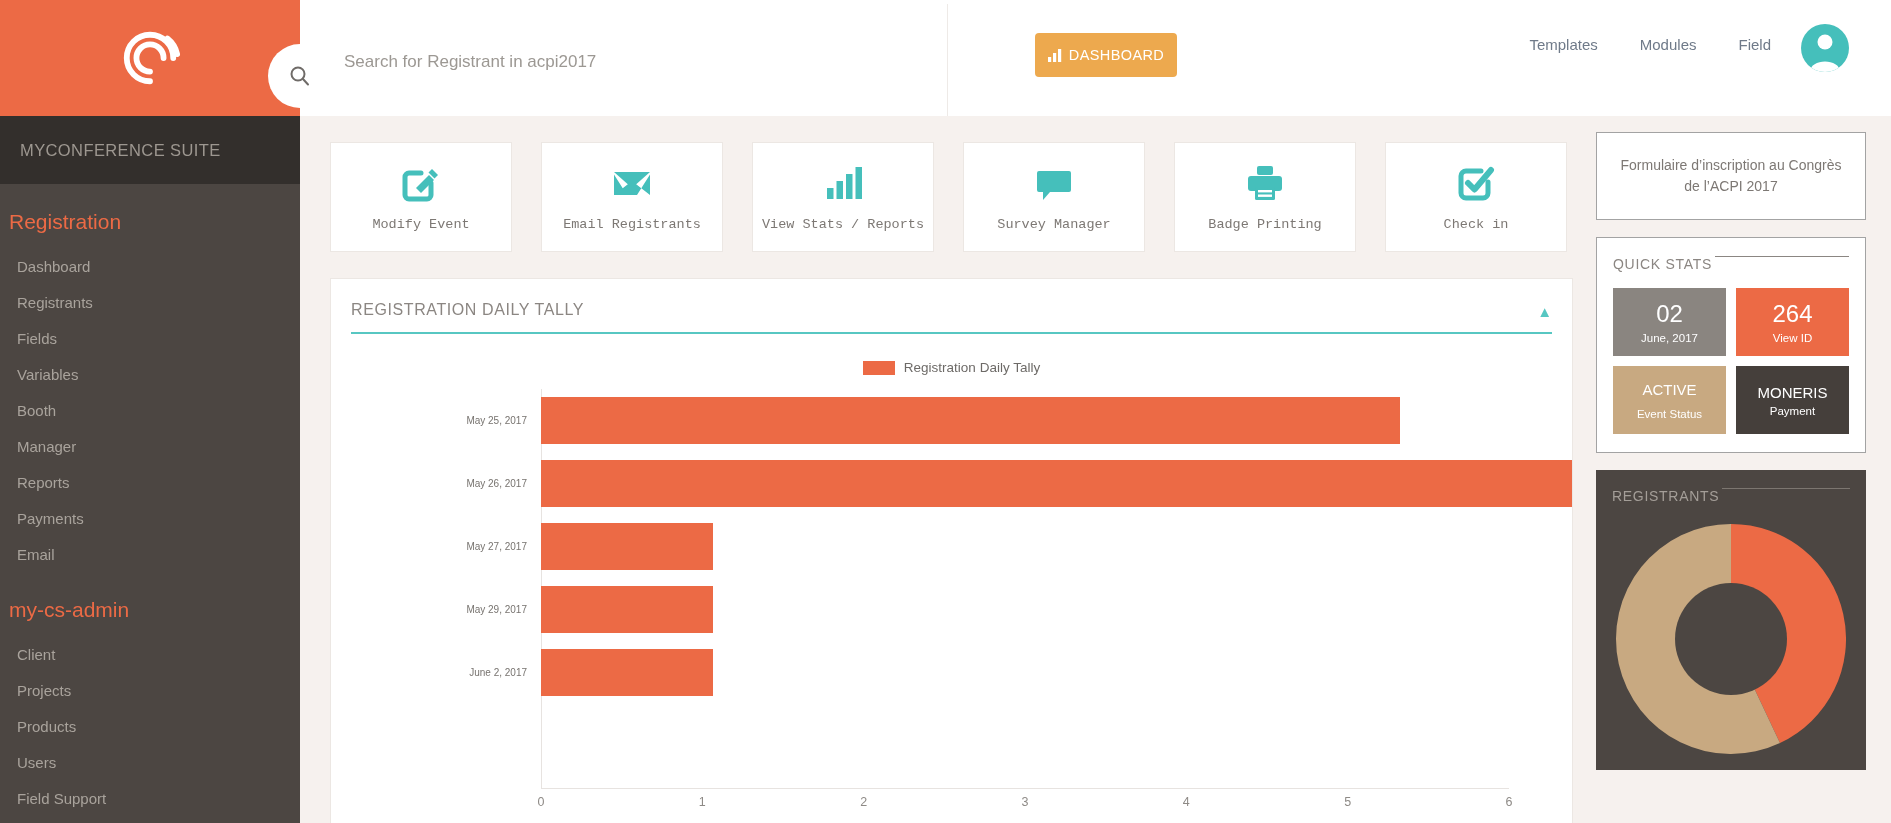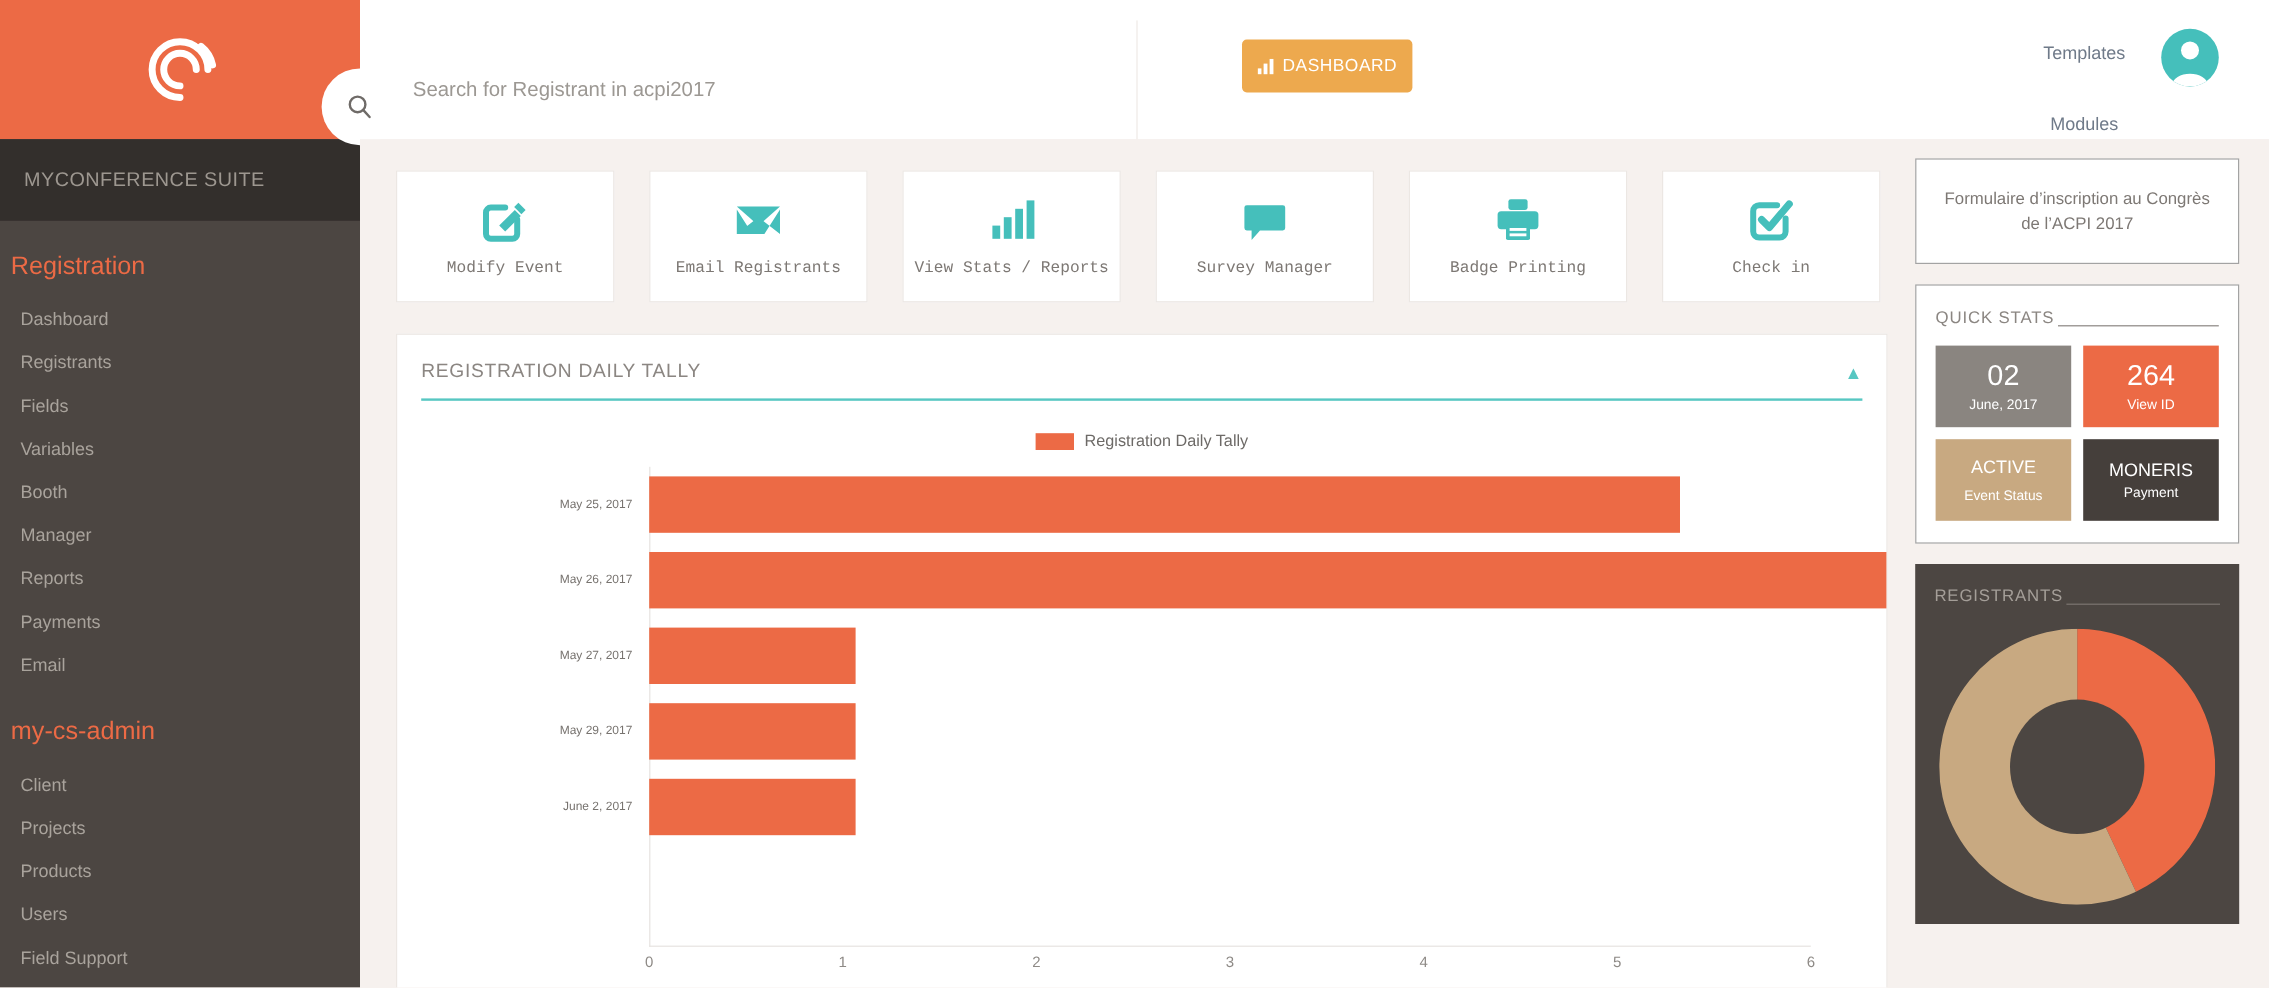--- a/index.html
+++ b/index.html
@@ -36,21 +36,21 @@
     color: #a9a39c; font-size: 15px;
     padding: 9.5px 0 9.5px 17px; cursor: pointer;
   }
 
   
   .topbar {
     position: absolute; left: 300px; top: 0;
     width: 1591px; height: 116px; background: #ffffff;
   }
   .search-wrap {
-    position: absolute; left: 0; top: 17px;
+    position: absolute; left: 0; top: 4px;
     width: 648px; height: 116px;
     display: flex; align-items: center;
     border-right: 1px solid #eeeae7;
   }
   .search-circle {
     position: absolute; left: -32px; top: 40px;
     width: 64px; height: 64px; border-radius: 50%;
     background: #ffffff;
     display: flex; align-items: center; justify-content: center;
   }
@@ -66,21 +66,21 @@
   .dash-btn {
     position: absolute; left: 735px; top: 33px;
     width: 142px; height: 44px; border: none; border-radius: 4px;
     background: #eda94e; color: #fff; cursor: pointer;
     font-family: "Liberation Sans", sans-serif;
     font-size: 14.5px; letter-spacing: .4px;
     display: flex; align-items: center; justify-content: center; gap: 7px;
   }
   .topnav {
     position: absolute; right: 120px; top: 36px;
-    display: flex; gap: 42px; align-items: center; flex-direction: column;
+    display: flex; gap: 42px; align-items: center;
   }
   .topnav a {
     color: #6f7a89; font-size: 15px; text-decoration: none; cursor: pointer;
   }
   .avatar {
     position: absolute; right: 42px; top: 24px;
     width: 48px; height: 48px; border-radius: 50%;
     background: #45bfbb; overflow: hidden;
     display: flex; align-items: flex-end; justify-content: center;
     cursor: pointer;
@@ -170,21 +170,21 @@
     width: 270px;
   }
   .card {
     background: #fff; border: 1px solid #a3a3a3; margin-bottom: 17px;
   }
   .event-title {
     padding: 22px 18px; text-align: center;
     color: #7d7874; font-size: 14px; line-height: 1.5;
   }
   .card-head {
-    display: flex; align-items: flex-end; gap: 3px;
+    display: flex; align-items: flex-start; gap: 3px;
     padding: 18px 16px 6px 16px;
   }
   .card-head-text {
     color: #8b8682; font-size: 14px; letter-spacing: .7px; white-space: nowrap;
   }
   .card-head-rule { flex: 1; height: 1px; background: #8b8682; }
   .stats-grid {
     display: grid; grid-template-columns: 1fr 1fr;
     gap: 10px; padding: 10px 16px 18px 16px;
   }

